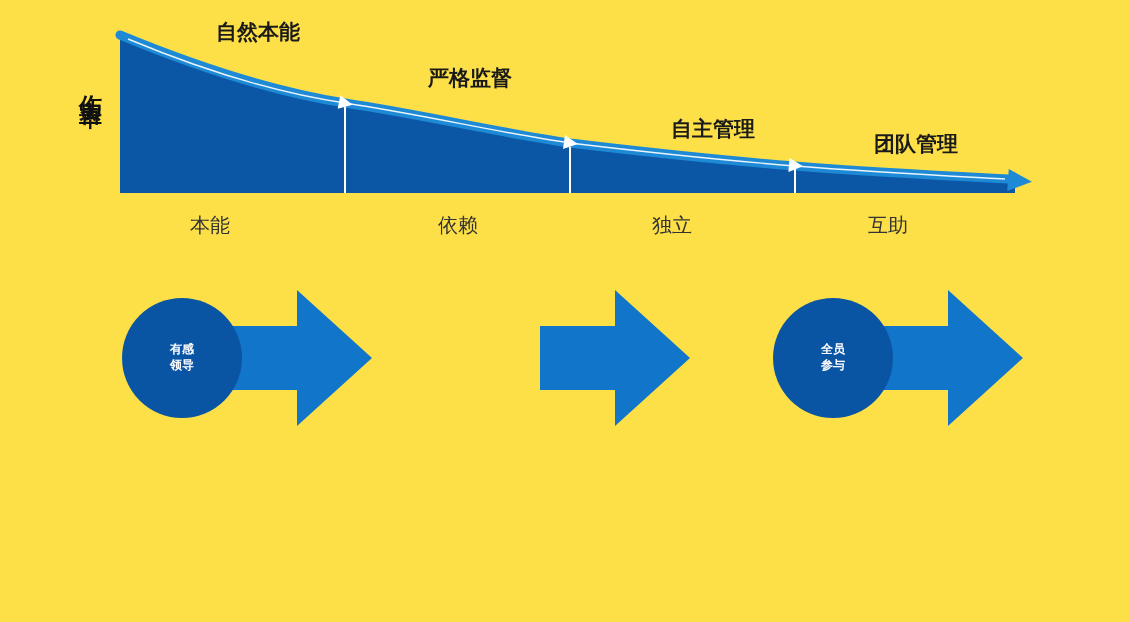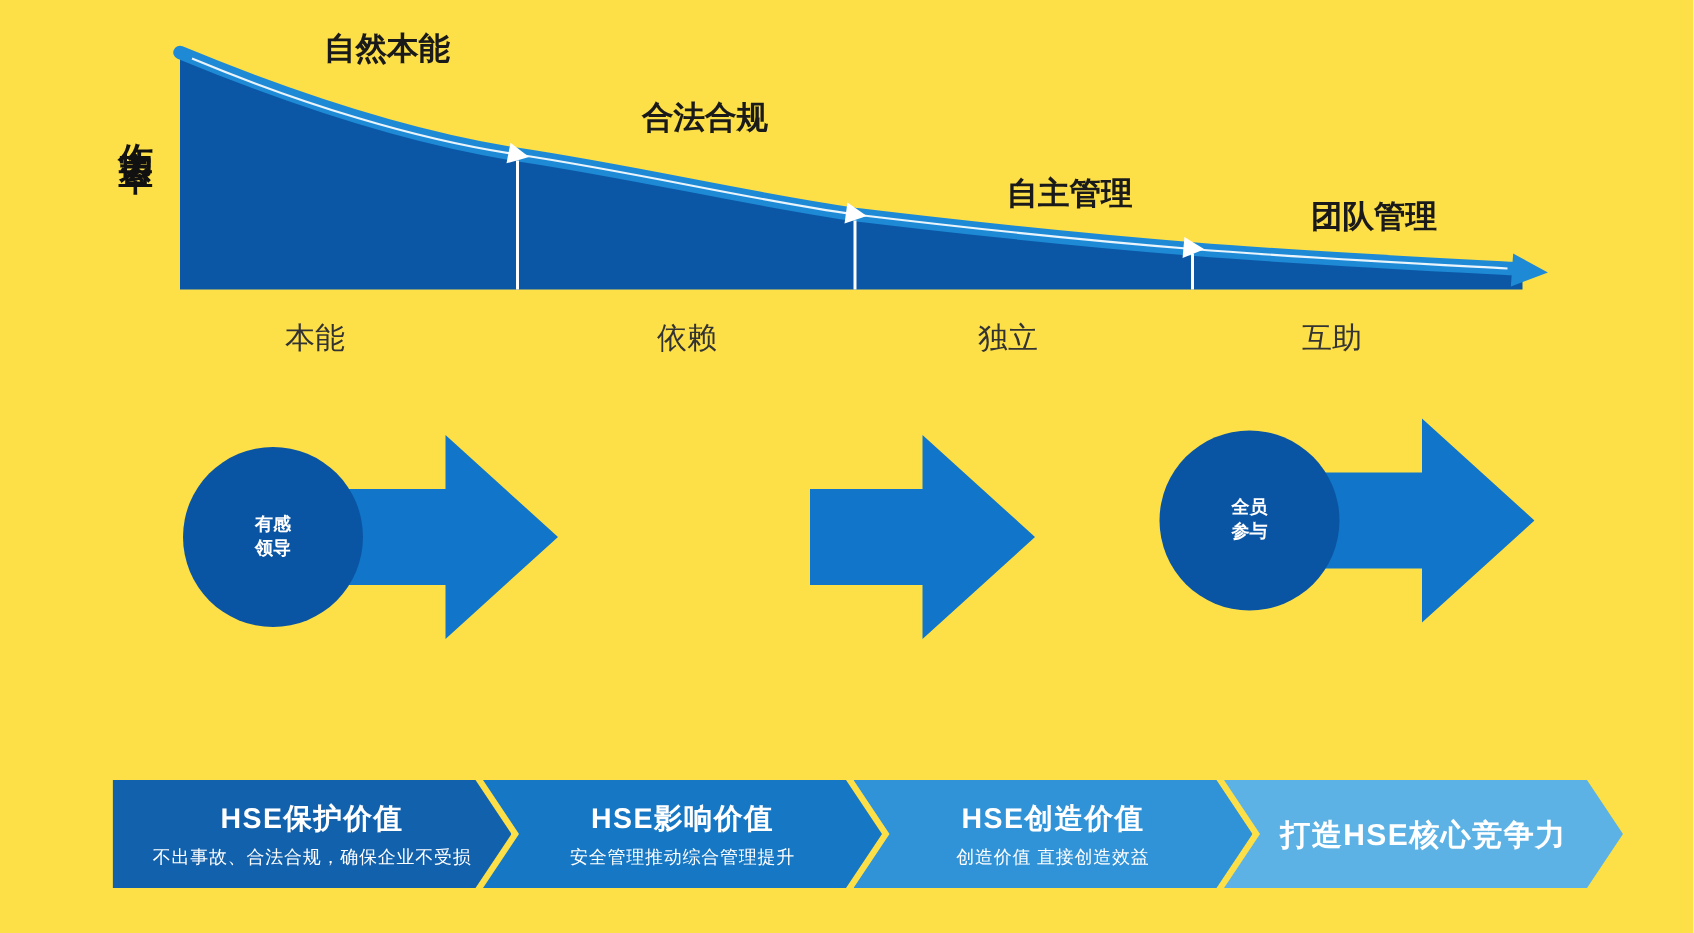--- a/index.html
+++ b/index.html
@@ -102,21 +102,21 @@
     <line class="divider-line" x1="795" y1="169" x2="795" y2="193"></line>
     <polygon class="curve-arrowhead" points="0,-7 14,0 0,7" transform="translate(339,102) rotate(11)"></polygon>
     <polygon class="curve-arrowhead" points="0,-7 14,0 0,7" transform="translate(564,142) rotate(8)"></polygon>
     <polygon class="curve-arrowhead" points="0,-7 14,0 0,7" transform="translate(789,165) rotate(5)"></polygon>
     <polygon class="curve-end-arrowhead" points="0,-11 24,0 0,11" transform="translate(1008,180) rotate(4)"></polygon>
   </svg>
 
   <div class="y-axis-label">伤害率</div>
 
   <div class="stage-label" style="left:258px;top:18px">自然本能</div>
-  <div class="stage-label" style="left:470px;top:64px">合法合规</div>
+  <div class="stage-label" style="left:470px;top:64px">严格监督</div>
   <div class="stage-label" style="left:713px;top:115px">自主管理</div>
   <div class="stage-label" style="left:916px;top:130px">团队管理</div>
 
   <div class="x-label" style="left:210px;top:212px">本能</div>
   <div class="x-label" style="left:458px;top:212px">依赖</div>
   <div class="x-label" style="left:672px;top:212px">独立</div>
   <div class="x-label" style="left:888px;top:212px">互助</div>
 
   <div class="process-group" style="left:122px;top:288px">
     <svg class="flow-arrow-svg" width="150" height="140" viewBox="0 0 150 140">
@@ -127,41 +127,24 @@
 领导</div>
     </div>
   </div>
 
   <div class="process-group" style="left:440px;top:288px">
     <svg class="flow-arrow-svg" width="150" height="140" viewBox="0 0 150 140">
       <polygon class="flow-arrow-shape" points="0,38 75,38 75,2 150,70 75,138 75,102 0,102"></polygon>
     </svg>
   </div>
 
-  <div class="process-group" style="left:773px;top:277px">
+  <div class="process-group" style="left:773px;top:288px">
     <svg class="flow-arrow-svg" width="150" height="140" viewBox="0 0 150 140">
       <polygon class="flow-arrow-shape" points="0,38 75,38 75,2 150,70 75,138 75,102 0,102"></polygon>
     </svg>
     <div class="process-circle">
       <div class="process-circle-label">全员
 参与</div>
     </div>
   </div>
 
-  <div class="banner-row">
-    <div class="banner-seg first s1">
-      <div class="banner-title">HSE保护价值</div>
-      <div class="banner-subtitle">不出事故、合法合规，确保企业不受损</div>
-    </div>
-    <div class="banner-seg chev s2">
-      <div class="banner-title">HSE影响价值</div>
-      <div class="banner-subtitle">安全管理推动综合管理提升</div>
-    </div>
-    <div class="banner-seg chev s3">
-      <div class="banner-title">HSE创造价值</div>
-      <div class="banner-subtitle">创造价值 直接创造效益</div>
-    </div>
-    <div class="banner-seg chev s4">
-      <div class="banner-title big">打造HSE核心竞争力</div>
-    </div>
-  </div>
 
 </div>
 
 </body></html>

